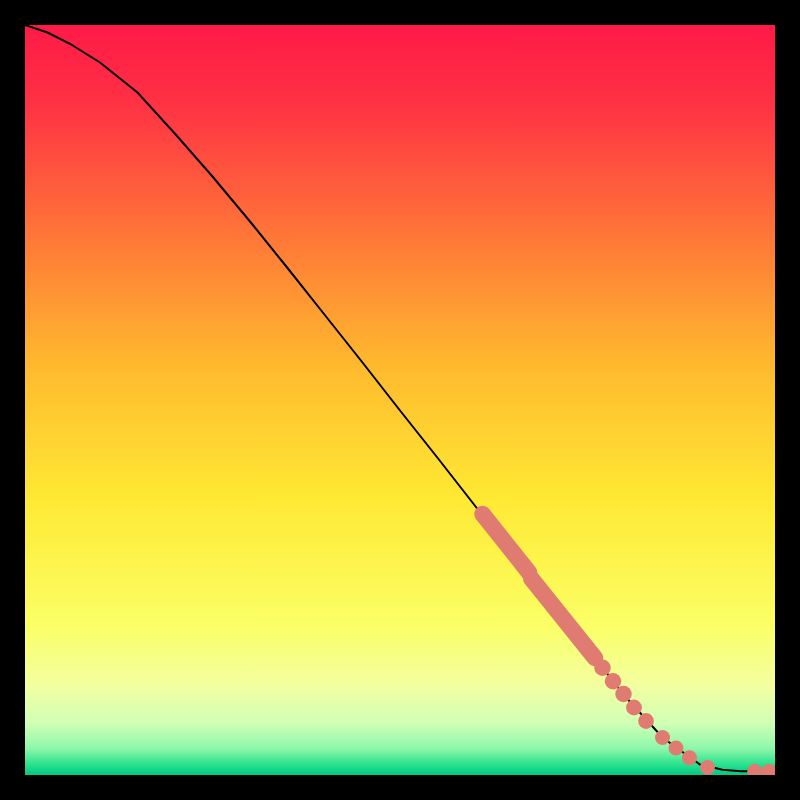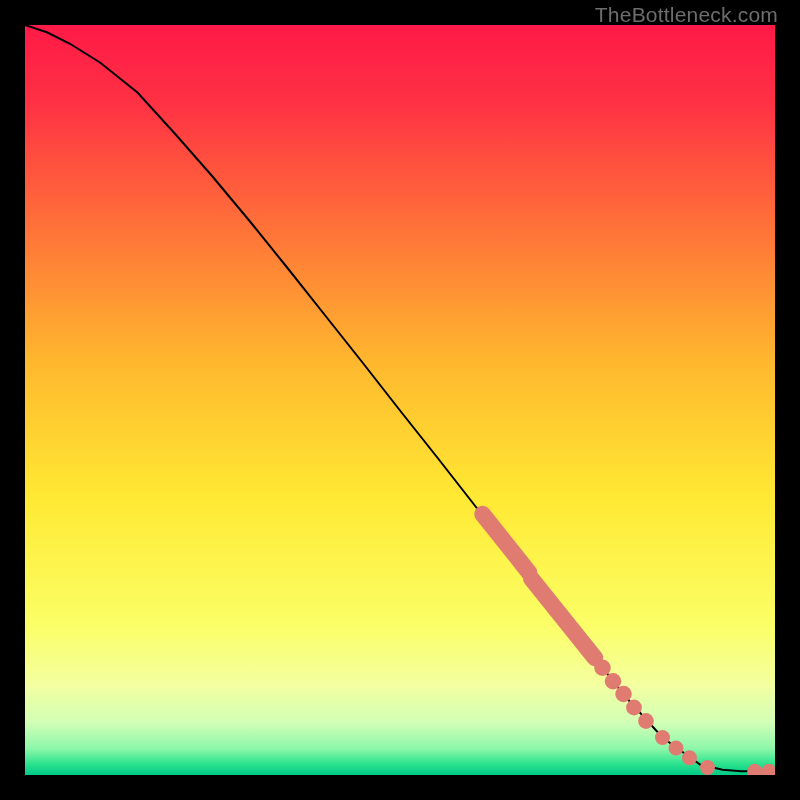--- a/index.html
+++ b/index.html
@@ -6,21 +6,20 @@
   html, body { width: 800px; height: 800px; background: #000000; overflow: hidden; font-family: Arial, Helvetica, sans-serif; }
   .frame { position: relative; width: 800px; height: 800px; background: #000000; }
   .plot { position: absolute; left: 25px; top: 25px; width: 750px; height: 750px; }
   .attr { position: absolute; top: 3px; right: 22px; font-size: 21px; color: #6d6d6d; font-weight: 400; letter-spacing: 0.2px; }
   svg { display: block; }
 </style>
 </head>
 <body>
 <div class="frame">
 
-  <div class="attr">TheBottleneck.com</div>
 
   <div class="plot">
     <svg id="svg" width="750" height="750" viewBox="0 0 750 750">
         <defs>
           <linearGradient id="bg" x1="0" y1="0" x2="0" y2="1">
             <stop offset="0%" stop-color="#ff1a47"></stop>
             <stop offset="10%" stop-color="#ff3044"></stop>
             <stop offset="25%" stop-color="#ff6a3a"></stop>
             <stop offset="45%" stop-color="#ffb82e"></stop>
             <stop offset="63%" stop-color="#ffe933"></stop>

